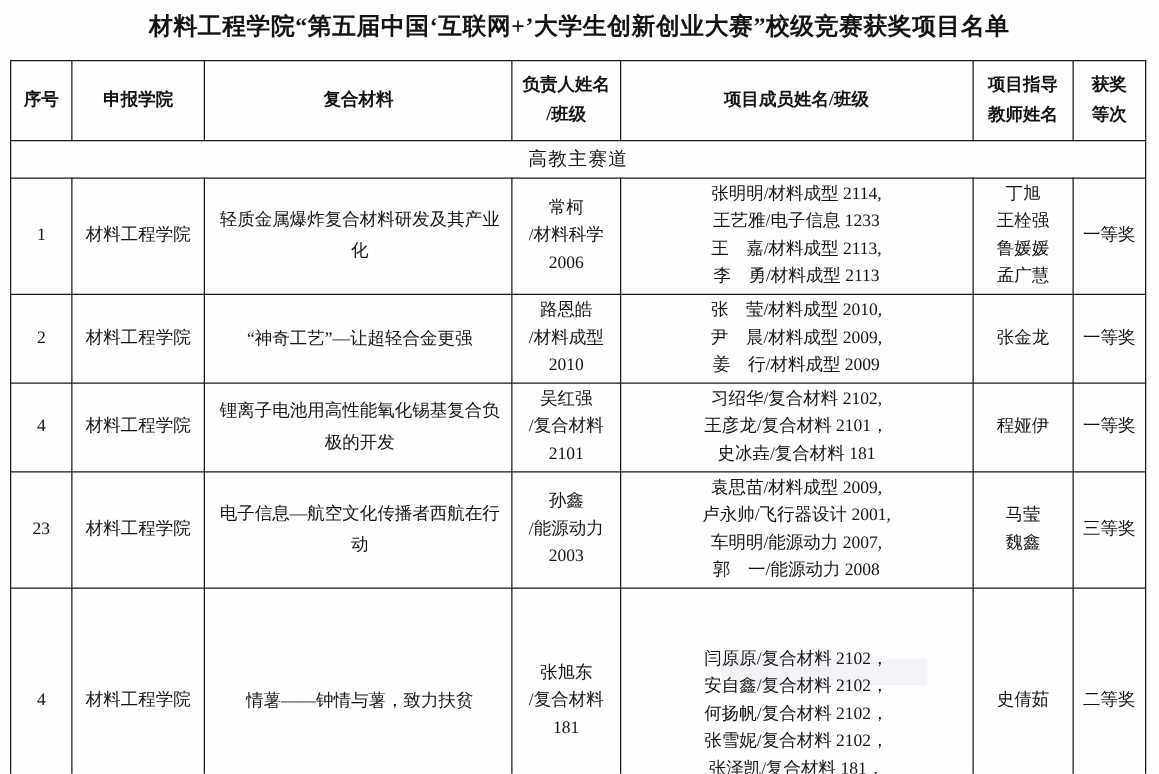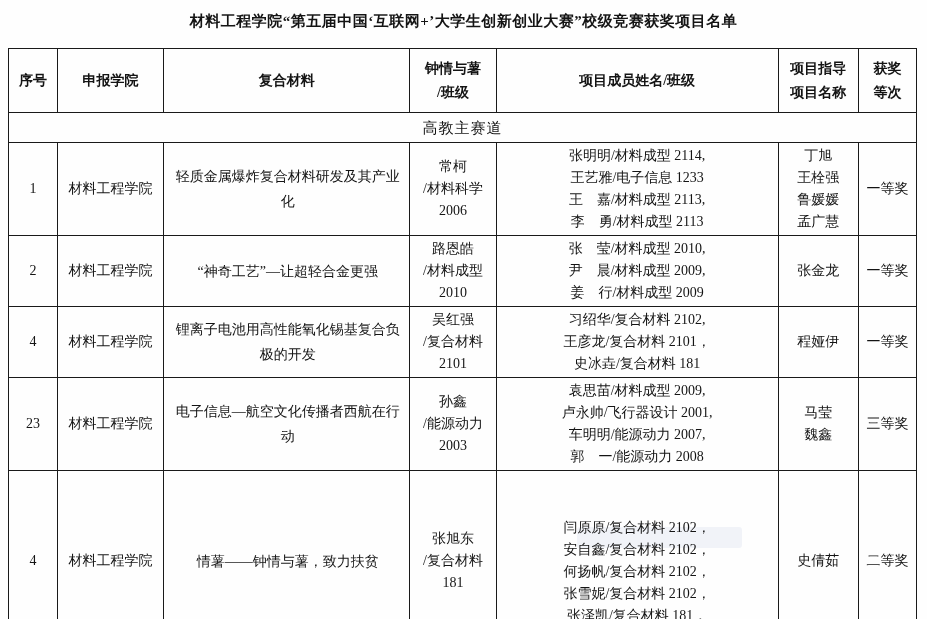--- a/index.html
+++ b/index.html
@@ -7,21 +7,21 @@
     width: 927px; height: 619px;
     background: #fdfdfd;
     font-family: "Liberation Serif", "DejaVu Serif", serif;
     color: #141414;
     overflow: hidden;
   }
   .page { width: 927px; height: 619px; position: relative; background: #fefefe; }
   .page-title {
     text-align: center;
     font-weight: bold;
-    font-size: 15px;
+    font-size: 19px;
     padding-top: 9px;
     line-height: 25px;
     letter-spacing: 0.5px;
     white-space: nowrap;
   }
   table.award-table {
     border-collapse: collapse;
     table-layout: fixed;
     width: 909px;
     margin: 14px 0 0 8px;
@@ -66,25 +66,25 @@
         <col style="width:282px">
         <col style="width:80px">
         <col style="width:58px">
     </colgroup>
 
     <tbody>
         <tr style="height:64px">
       <th>序号</th>
       <th>申报学院</th>
       <th>复合材料</th>
-      <th>钟情与薯
+      <th>负责人姓名
 /班级</th>
       <th>项目成员姓名/班级</th>
       <th>项目指导
-项目名称</th>
+教师姓名</th>
       <th>获奖
 等次</th>
     </tr>
 
     <tr style="height:30px">
       <td class="section-cell" colspan="7">高教主赛道</td>
     </tr>
 
     <tr style="height:90px">
       <td>1</td>

